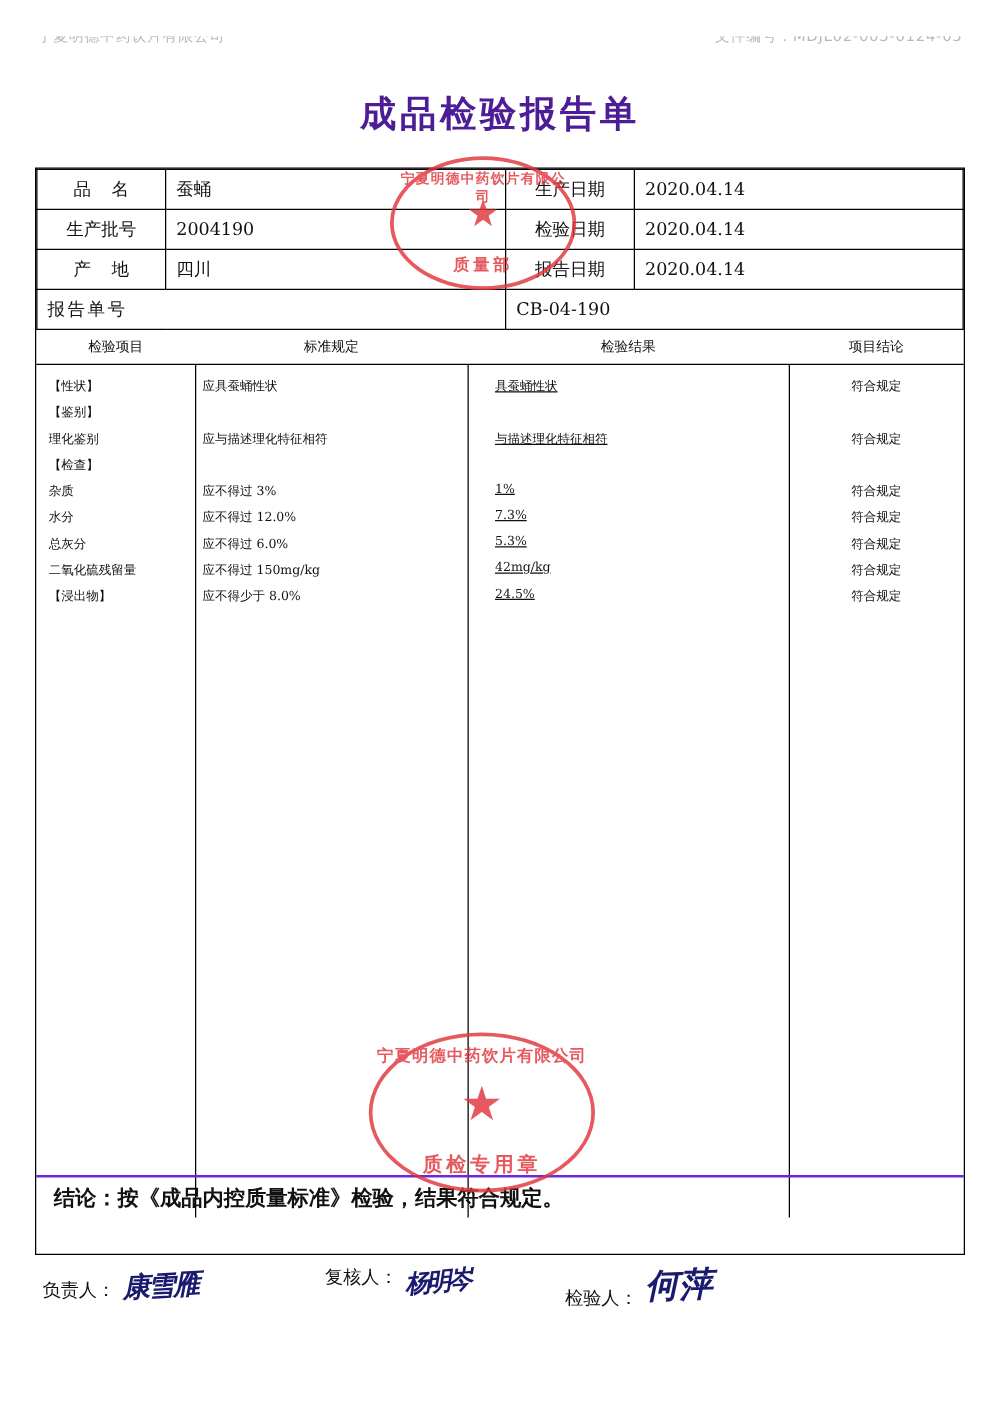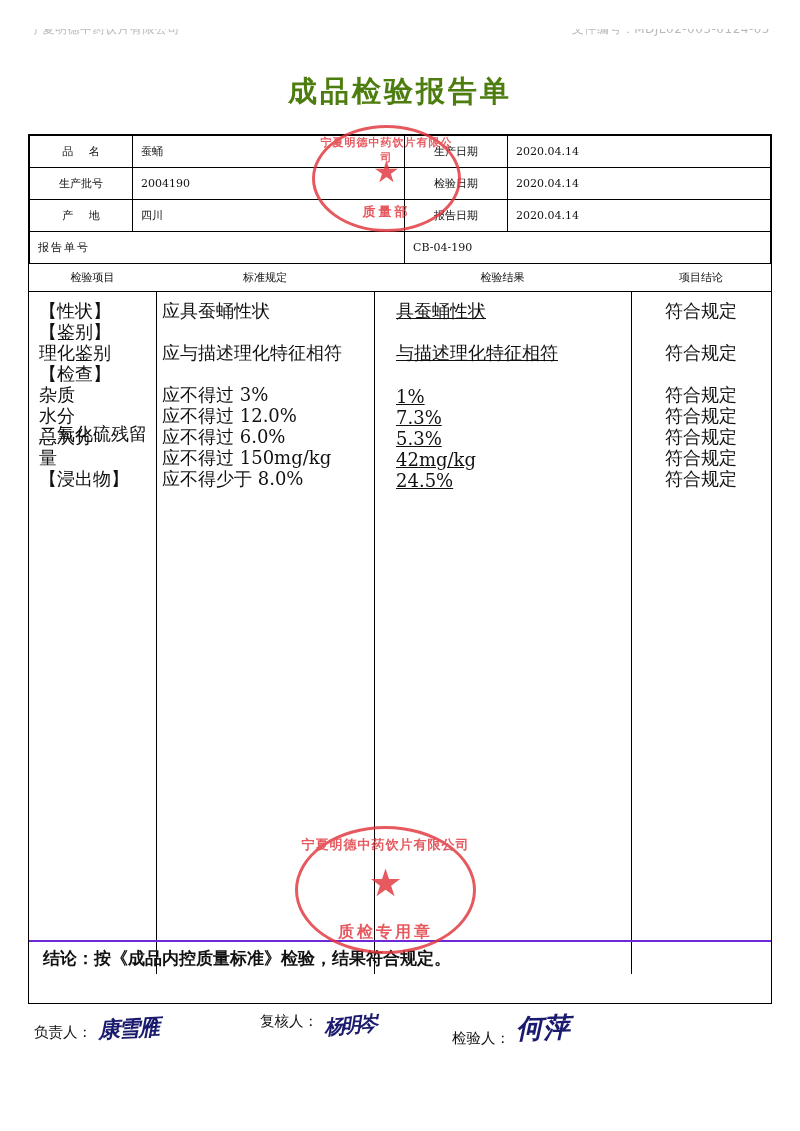--- a/index.html
+++ b/index.html
@@ -18,32 +18,32 @@
     position:absolute;left:30px;top:20px;width:740px;height:18px;
     display:flex;justify-content:space-between;align-items:center;
     font-size:12px;color:#b9b9b9;letter-spacing:0.5px;
     clip-path: inset(9px 0 0 0);
   }
   .top-header span{white-space:nowrap;}
 
   .title{
     position:absolute;top:72px;left:0;width:800px;text-align:center;
     font-family:"DejaVu Serif","Liberation Serif",serif;
-    font-size:29px;font-weight:bold;letter-spacing:3px;color:#4d7c0f;
+    font-size:29px;font-weight:bold;letter-spacing:3px;color:#4c1d95;
   }
 
   .frame{
     position:absolute;left:28px;top:134px;width:744px;height:870px;
     border:1px solid #000;box-sizing:border-box;
   }
 
   table.info{border-collapse:collapse;width:100%;table-layout:fixed;}
   table.info td{
     border:1px solid #000;
-    font-size:11px;
+    font-size:14px;
     font-family:"DejaVu Serif","Liberation Serif",serif;
     padding:0 8px;
     height:31px;
     vertical-align:middle;
     white-space:nowrap;
     overflow:hidden;
   }
   td.lbl{width:86px;text-align:center;letter-spacing:0px;}
   td.lbl.sp{letter-spacing:6px;text-indent:6px;}
   td.val{width:255px;}
@@ -65,22 +65,22 @@
   .c3{width:257px;text-align:center;}
   .c4{flex:1;text-align:center;}
 
   .res-body{position:relative;height:682px;}
   .vline{position:absolute;top:0;bottom:0;width:0;border-left:1px solid #000;}
   .v1{left:127px;}
   .v2{left:345px;}
   .v3{left:602px;}
 
   .rows{position:absolute;left:0;top:10px;width:100%;}
-  .row{display:flex;height:21px;align-items:flex-end;
-    font-family:"DejaVu Serif","Liberation Serif",serif;font-size:18px;}
+  .row{display:flex;height:21px;align-items:flex-start;
+    font-family:"DejaVu Serif","Liberation Serif",serif;font-size:10px;}
   .row .c1{padding-left:10px;text-align:left;box-sizing:border-box;}
   .row .c2{padding-left:6px;text-align:left;box-sizing:border-box;}
   .row .c3{padding-left:22px;text-align:left;box-sizing:border-box;text-decoration:underline;}
   .row .c4{text-align:center;}
 
   
   .concl{
     position:absolute;left:0;right:0;bottom:0;height:34px;
     border-top:2px solid #6d28d9;display:flex;align-items:center;
     font-family:"DejaVu Serif","Liberation Serif",serif;font-size:17px;

